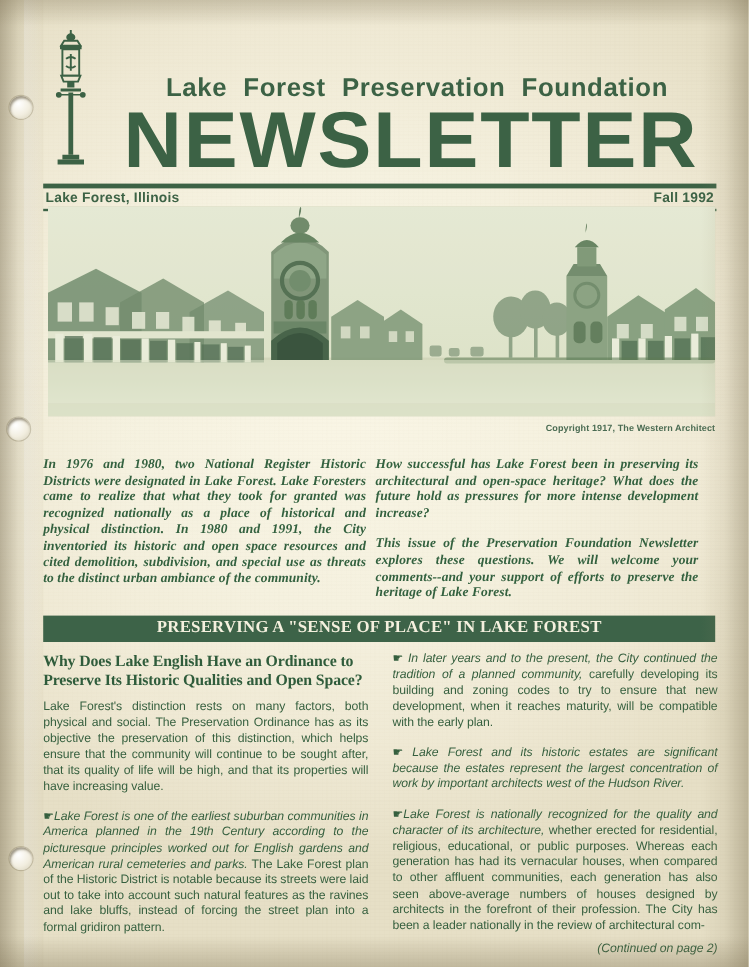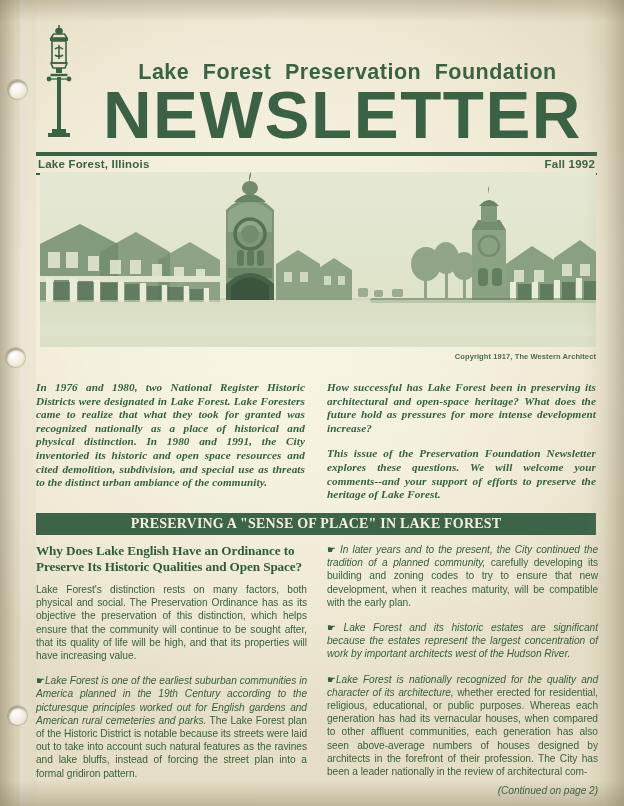--- a/index.html
+++ b/index.html
@@ -136,21 +136,21 @@
     font-weight: bold;
     color: #4a6b52;
     letter-spacing: .1px;
   }
   
   .intro {
     position: absolute;
     left: 36px; top: 381px;
     width: 560px;
     display: flex;
-    gap: 22px;
+    gap: 8px;
   }
   .intro-col { width: 269px; }
   .intro p {
     margin: 0 0 12px 0;
     color: #33613f;
     font-family: "Liberation Serif", serif;
     font-style: italic;
     font-weight: bold;
     font-size: 11.2px;
     line-height: 13.6px;

